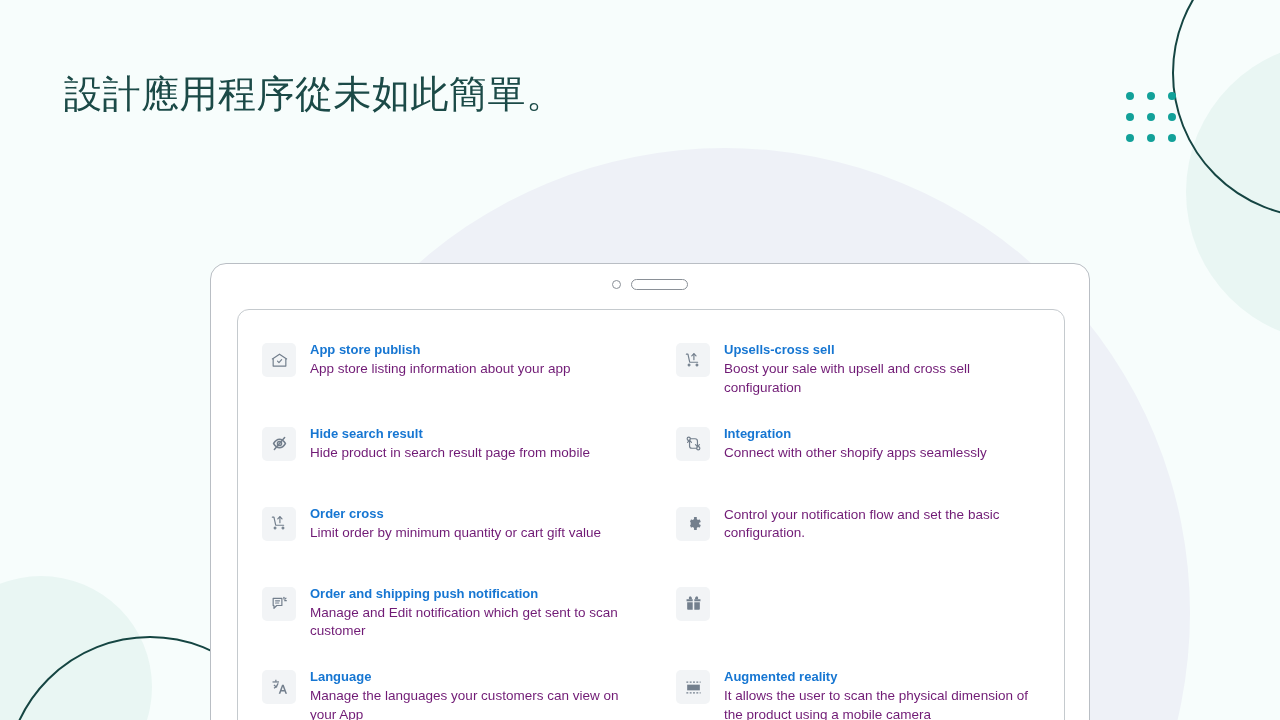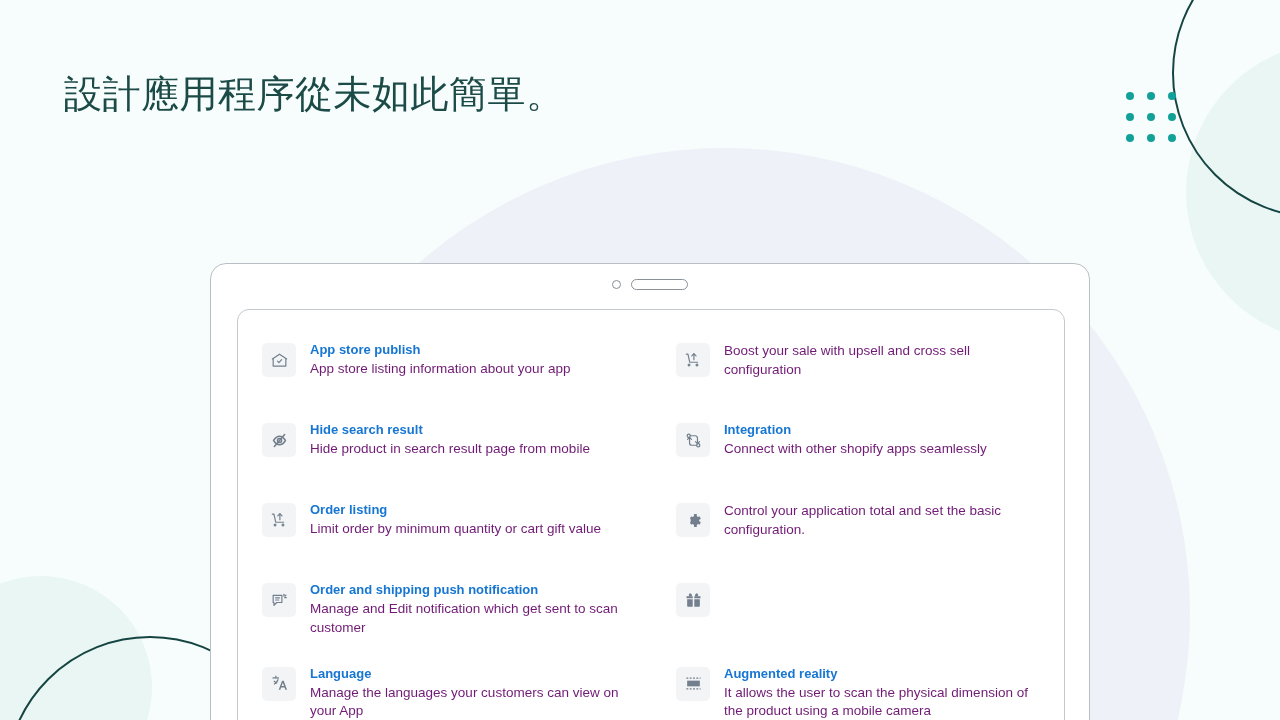--- a/index.html
+++ b/index.html
@@ -280,20 +280,21 @@
         <span class="feature-icon">
           <svg viewBox="0 0 24 24">
               <path d="M3 4h2l2.2 10.2h10"></path>
               <path d="M7.5 17.6a1.1 1.1 0 1 0 0 .1"></path>
               <path d="M17.5 17.6a1.1 1.1 0 1 0 0 .1"></path>
               <path d="M12.5 11V3.5"></path>
               <path d="M9.8 6.2l2.7-2.7 2.7 2.7"></path>
             </svg>
         </span>
         <div class="feature-text">
+          <p class="feature-title">Upsells-cross sell</p>
           <p class="feature-desc">Boost your sale with upsell and cross sell configuration</p>
         </div>
       </div>
 
       <div class="feature-item">
         <span class="feature-icon">
           <svg viewBox="0 0 24 24" style="stroke-width:1.9">
               <path d="M4.5 12c2.2-3.6 4.8-5.4 7.5-5.4s5.3 1.8 7.5 5.4c-2.2 3.6-4.8 5.4-7.5 5.4S6.7 15.6 4.5 12z"></path>
               <circle cx="12" cy="12" r="2.6"></circle>
               <path d="M5.5 19.5L18.5 4.5"></path>
@@ -326,34 +327,34 @@
         <span class="feature-icon">
           <svg viewBox="0 0 24 24">
               <path d="M3 4h2l2.2 10.2h10"></path>
               <path d="M7.5 17.6a1.1 1.1 0 1 0 0 .1"></path>
               <path d="M17.5 17.6a1.1 1.1 0 1 0 0 .1"></path>
               <path d="M12.5 11V3.5"></path>
               <path d="M9.8 6.2l2.7-2.7 2.7 2.7"></path>
             </svg>
         </span>
         <div class="feature-text">
-          <p class="feature-title">Order listing</p>
+          <p class="feature-title">Order cross</p>
           <p class="feature-desc">Limit order by minimum quantity or cart gift value</p>
         </div>
       </div>
 
       <div class="feature-item">
         <span class="feature-icon">
           <svg class="solid" viewBox="0 0 24 24">
               <path d="M12 8.4a3.6 3.6 0 1 0 0 7.2 3.6 3.6 0 0 0 0-7.2zm0 5.4a1.8 1.8 0 1 1 0-3.6 1.8 1.8 0 0 1 0 3.6z"></path>
               <path d="M20.6 13.6l-1.5-.7a7.3 7.3 0 0 0 0-1.8l1.5-.7a.8.8 0 0 0 .4-1l-.9-2.1a.8.8 0 0 0-1-.4l-1.5.6a7.4 7.4 0 0 0-1.5-1.2l.2-1.6a.8.8 0 0 0-.7-.9h-2.3a.8.8 0 0 0-.8.9l.2 1.6c-.6.3-1.1.7-1.6 1.2l-1.5-.6a.8.8 0 0 0-1 .4l-.9 2.1a.8.8 0 0 0 .4 1l1.5.7a7.3 7.3 0 0 0 0 1.8l-1.5.7a.8.8 0 0 0-.4 1l.9 2.1a.8.8 0 0 0 1 .4l1.5-.6c.5.5 1 .9 1.6 1.2l-.2 1.6a.8.8 0 0 0 .8.9h2.3a.8.8 0 0 0 .7-.9l-.2-1.6c.6-.3 1.1-.7 1.5-1.2l1.5.6a.8.8 0 0 0 1-.4l.9-2.1a.8.8 0 0 0-.4-1z"></path>
             </svg>
         </span>
         <div class="feature-text">
-          <p class="feature-desc">Control your application total and set the basic configuration.</p>
+          <p class="feature-desc">Control your notification flow and set the basic configuration.</p>
         </div>
       </div>
 
       <div class="feature-item">
         <span class="feature-icon">
           <svg viewBox="0 0 24 24">
               <path d="M4 5.5h11v9H8.5L5 18v-3.5H4z"></path>
               <path d="M7 8.6h5"></path>
               <path d="M7 11.4h4"></path>
               <path d="M17.6 4.2v2"></path>

